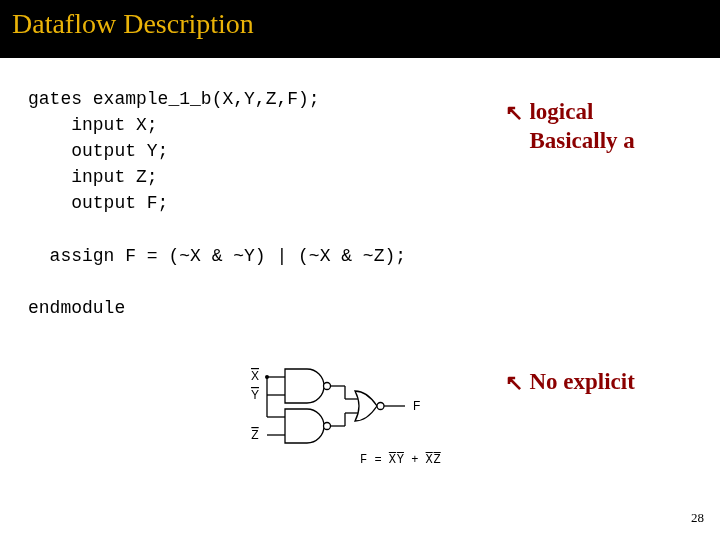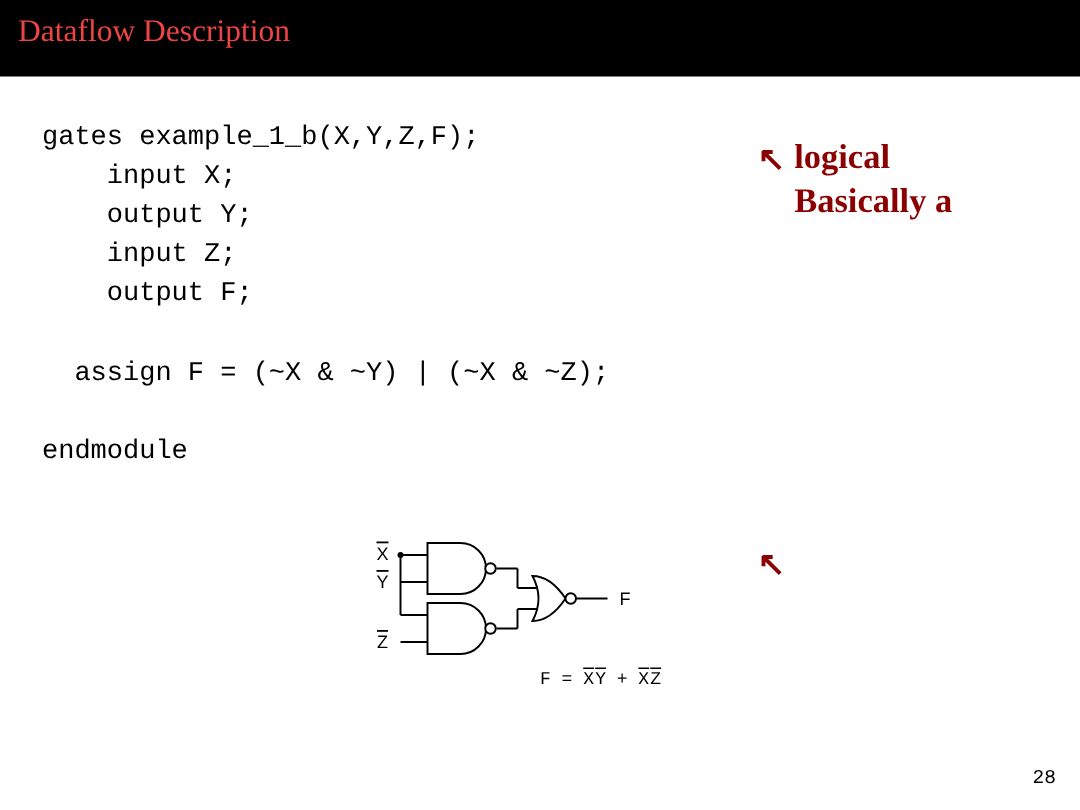--- a/index.html
+++ b/index.html
@@ -6,24 +6,24 @@
   body {
     width: 720px;
     height: 540px;
     background: #fff;
     font-family: Georgia, 'Times New Roman', serif;
     position: relative;
     overflow: hidden;
   }
   .header {
     background: #000;
-    color: #ef4444;
+    color: #eab308;
     padding: 8px 1px 18px 12px;
     font-family: Georgia, serif;
-    font-size: 21px;
+    font-size: 28px;
     font-weight: normal;
   }
   .content {
     padding: 28px 28px 0 28px;
     position: relative;
   }
   .code {
     font-family: "Courier New", Courier, monospace;
     font-size: 18px;
     line-height: 1.45;
@@ -89,21 +89,21 @@
     top: 90px;
   }
   .overline {
     text-decoration: overline;
     text-decoration-thickness: 1.2px;
   }
   .page-num {
     position: absolute;
     right: 16px;
     bottom: 14px;
-    font-family: Liberation Mono, monospace;
+    font-family: Liberation Serif, serif;
     font-size: 13px;
     color: #000;
   }
 </style>
 </head>
 <body>
 
 <div class="header">
   <span>Dataflow Description</span>
 </div>
@@ -127,20 +127,21 @@
         <div>logical</div>
         <div>Basically a</div>
       </div>
     </div>
   </div>
 
   <div class="annot annot2">
     <div class="annot-row">
       <span class="arrow">↖</span>
       <div>
+        <div>No explicit</div>
       </div>
     </div>
   </div>
 
   <div class="diagram-wrap">
     <svg width="220" height="120">
 
       <path class="diagram-fill" d="M40 6 L62 6 A17 17 0 0 1 62 40 L40 40 Z"></path>
       <circle class="diagram-fill" cx="82" cy="23" r="3.5"></circle>
 

